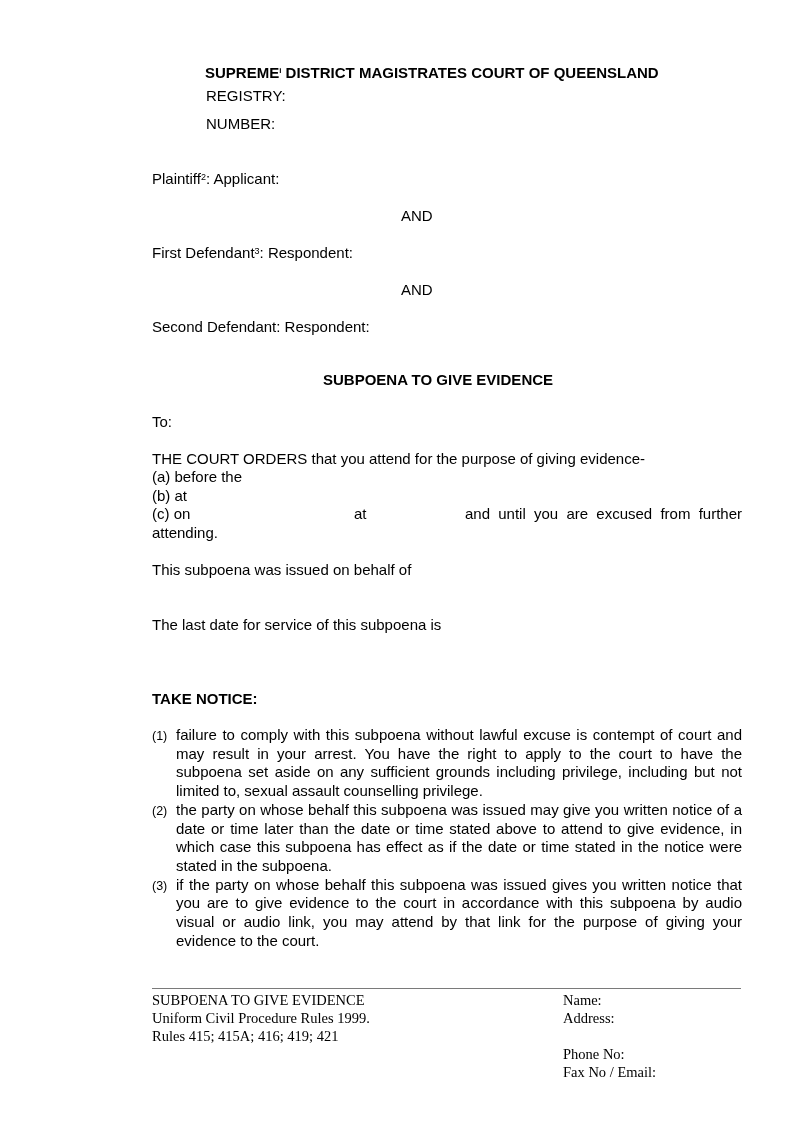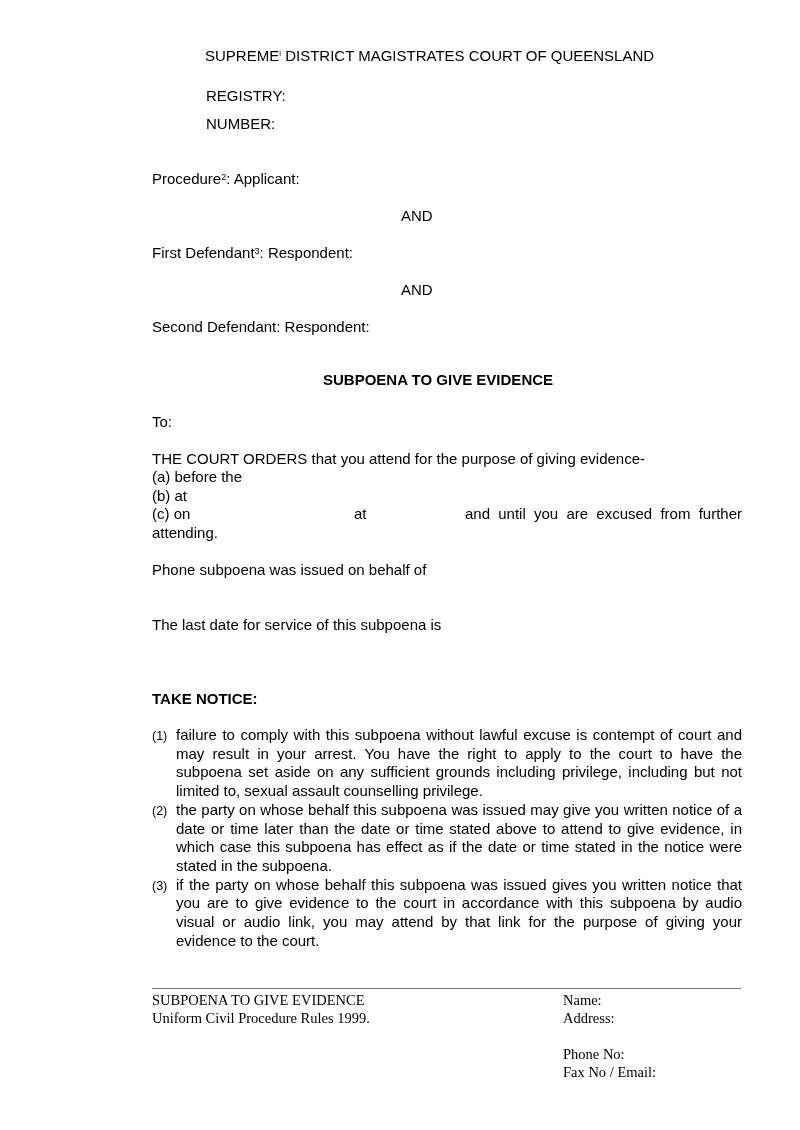--- a/index.html
+++ b/index.html
@@ -11,48 +11,48 @@
   .notice-list { position: absolute; left: 152px; top: 726px; width: 590px; font-size: 15px; line-height: 18.7px; }
   .notice-item { display: flex; }
   .notice-num { width: 24px; flex: 0 0 24px; font-size: 12.5px; padding-top: 1px; }
   .notice-text { flex: 1; text-align: justify; }
   .footer-rule { position: absolute; left: 152px; top: 988px; width: 589px; height: 0; border-top: 1.5px solid #7a7a7a; }
   .footer { font-family: "Liberation Serif", serif; font-size: 14.5px; line-height: 18px; }
 </style>
 </head>
 <body>
 
-<div class="abs t15" style="left:205px; top:47px;">
+<div class="abs t15" style="left:205px; top:64px;font-weight:bold;">
   <span>SUPREME</span><span class="sup" style="font-size:8px;">i</span><span> DISTRICT MAGISTRATES COURT OF QUEENSLAND</span>
 </div>
 <div class="abs t15" style="left:206px; top:87px;">REGISTRY:</div>
 <div class="abs t15" style="left:206px; top:115px;">NUMBER:</div>
 
 <div class="abs t15" style="left:152px; top:170px;">
-  <span>Procedure</span><span class="sup">2</span><span>: Applicant:</span>
+  <span>Plaintiff</span><span class="sup">2</span><span>: Applicant:</span>
 </div>
 <div class="abs t15" style="left:401px; top:207px;">AND</div>
 <div class="abs t15" style="left:152px; top:244px;">
   <span>First Defendant</span><span class="sup">3</span><span>: Respondent:</span>
 </div>
 <div class="abs t15" style="left:401px; top:281px;">AND</div>
 <div class="abs t15" style="left:152px; top:318px;">Second Defendant: Respondent:</div>
 
 <div class="abs t15 bold" style="left:323px; top:371px;">SUBPOENA TO GIVE EVIDENCE</div>
 
 <div class="abs t15" style="left:152px; top:413px;">To:</div>
 <div class="abs t15" style="left:152px; top:450px;">THE COURT ORDERS that you attend for the purpose of giving evidence-</div>
 <div class="abs t15" style="left:152px; top:468px;">(a) before the</div>
 <div class="abs t15" style="left:152px; top:487px;">(b) at</div>
 <div class="abs t15" style="left:152px; top:505px;">(c) on</div>
 <div class="abs t15" style="left:354px; top:505px;">at</div>
 <div class="abs t15" style="left:465px; top:505px; width:277px; text-align:justify; text-align-last:justify; white-space:normal;">and until you are excused from further</div>
 <div class="abs t15" style="left:152px; top:524px;">attending.</div>
 
-<div class="abs t15" style="left:152px; top:561px;">Phone subpoena was issued on behalf of</div>
+<div class="abs t15" style="left:152px; top:561px;">This subpoena was issued on behalf of</div>
 <div class="abs t15" style="left:152px; top:616px;">The last date for service of this subpoena is</div>
 
 <div class="abs t15 bold" style="left:152px; top:690px;">TAKE NOTICE:</div>
 
 <div class="notice-list">
   <div class="notice-item">
     <span class="notice-num">(1)</span>
     <span class="notice-text">failure to comply with this subpoena without lawful excuse is contempt of court and may result in your arrest. You have the right to apply to the court to have the subpoena set aside on any sufficient grounds including privilege, including but not limited to, sexual assault counselling privilege.</span>
   </div>
   <div class="notice-item">
@@ -62,20 +62,21 @@
   <div class="notice-item">
     <span class="notice-num">(3)</span>
     <span class="notice-text">if the party on whose behalf this subpoena was issued gives you written notice that you are to give evidence to the court in accordance with this subpoena by audio visual or audio link, you may attend by that link for the purpose of giving your evidence to the court.</span>
   </div>
 </div>
 
 <div class="footer-rule"></div>
 <div class="abs footer" style="left:152px; top:991px;">
   <div>SUBPOENA TO GIVE EVIDENCE</div>
   <div>Uniform Civil Procedure Rules 1999.</div>
+  <div>Rules 415; 415A; 416; 419; 421</div>
 </div>
 <div class="abs footer" style="left:563px; top:991px;">
   <div>Name:</div>
   <div>Address:</div>
   <div style="height:18px;"></div>
   <div>Phone No:</div>
   <div>Fax No / Email:</div>
 </div>
 
 </body></html>

